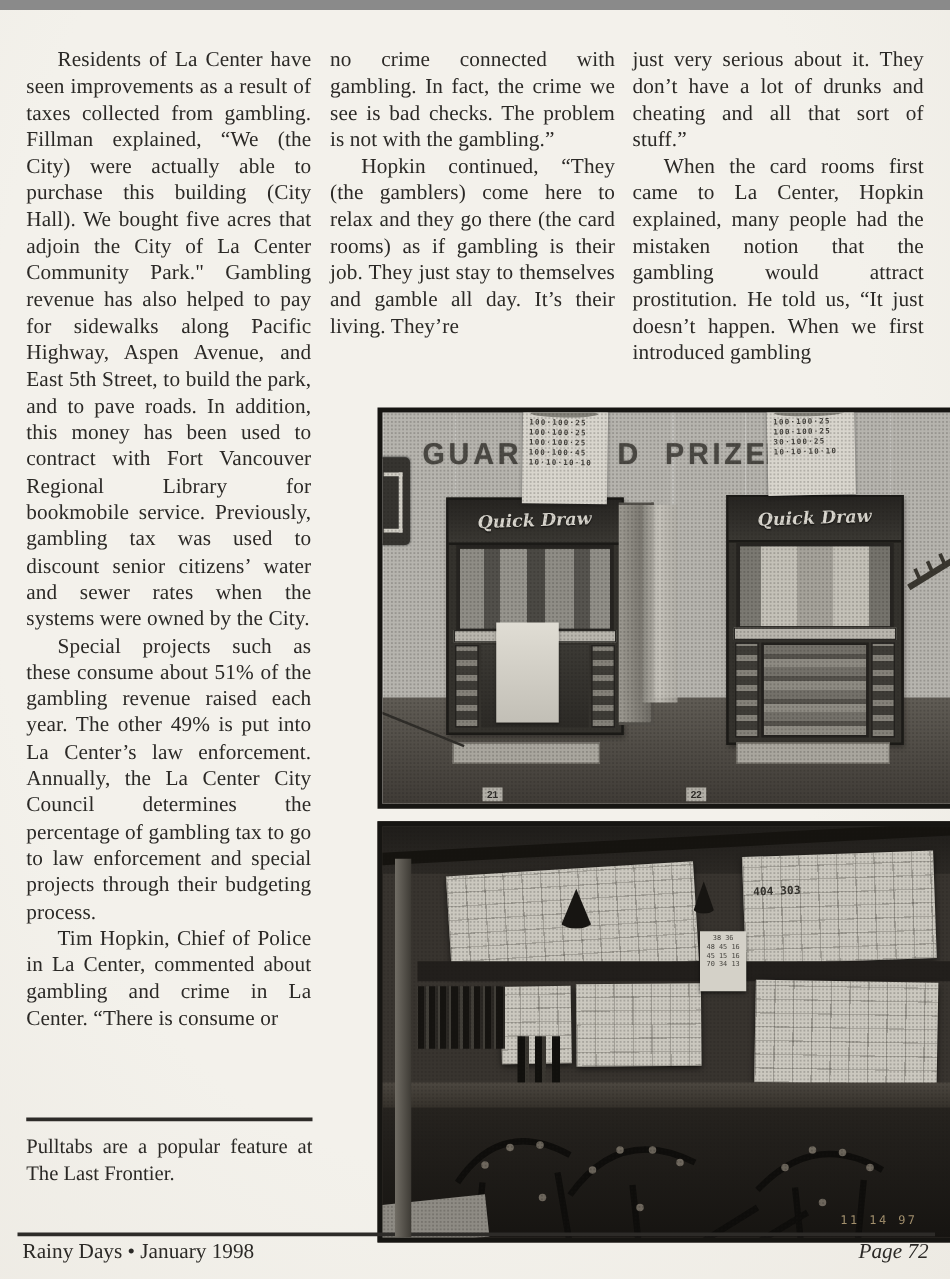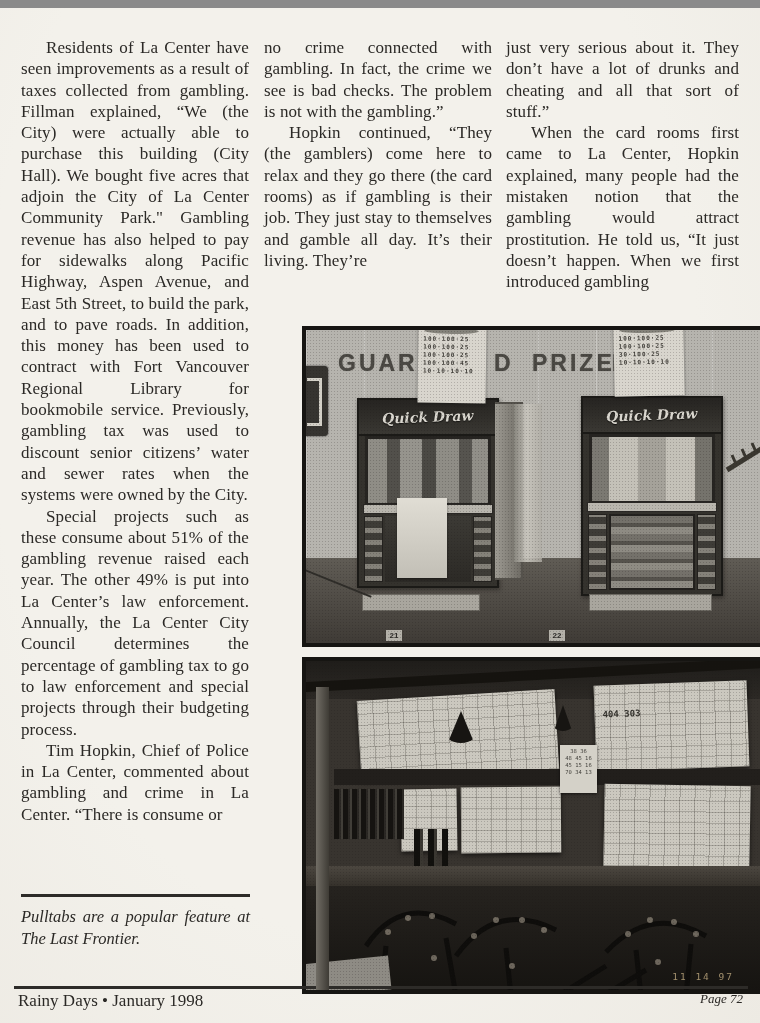--- a/index.html
+++ b/index.html
@@ -10,24 +10,24 @@
   }
   
   .col{position:absolute;top:29px;width:228px;text-align:justify;}
   .col p{margin:0;font-size:17px;line-height:21.3px;letter-spacing:.1px;}
   .col p.ind{text-indent:25px;}
   .col1{left:21px;}
   .col2{left:264px;}
   .col3{left:506px;width:233px;}
   
   .cap-rule{position:absolute;left:21px;top:886px;width:229px;height:3px;background:#2d2b28;}
-  .caption{position:absolute;left:21px;top:898px;width:229px;font-size:16.5px;line-height:22px;text-align:justify;font-style:italic;}
+  .caption{position:absolute;left:21px;top:898px;width:229px;font-size:16.5px;line-height:22px;text-align:justify;}
   .foot-rule{position:absolute;left:14px;top:978px;width:734px;height:2.6px;background:#2d2b28;}
   .foot-l{position:absolute;left:18px;top:983px;font-size:17px;}
-  .foot-r{position:absolute;right:17px;top:983px;font-style:italic;font-size:13px;}
+  .foot-r{position:absolute;right:17px;top:983px;font-style:italic;font-size:17px;}
   
   .photo{position:absolute;left:262px;width:484px;border:4px solid #161512;box-sizing:border-box;overflow:hidden;}
   .photo::after{content:"";position:absolute;inset:0;pointer-events:none;
     background-image:radial-gradient(rgba(25,23,20,.20) .7px, rgba(0,0,0,0) .8px);
     background-size:3px 3px;}
   .photo *{position:absolute;}
   .photo1{top:302px;height:321px;background:linear-gradient(#b6b4ae 0 70%, #aeaca6);}
   .photo2{top:633px;height:337px;background:#38342f;}
   
   .p1-floor{left:0;right:0;top:228px;bottom:0;background:linear-gradient(#605c55,#3f3b36);}

